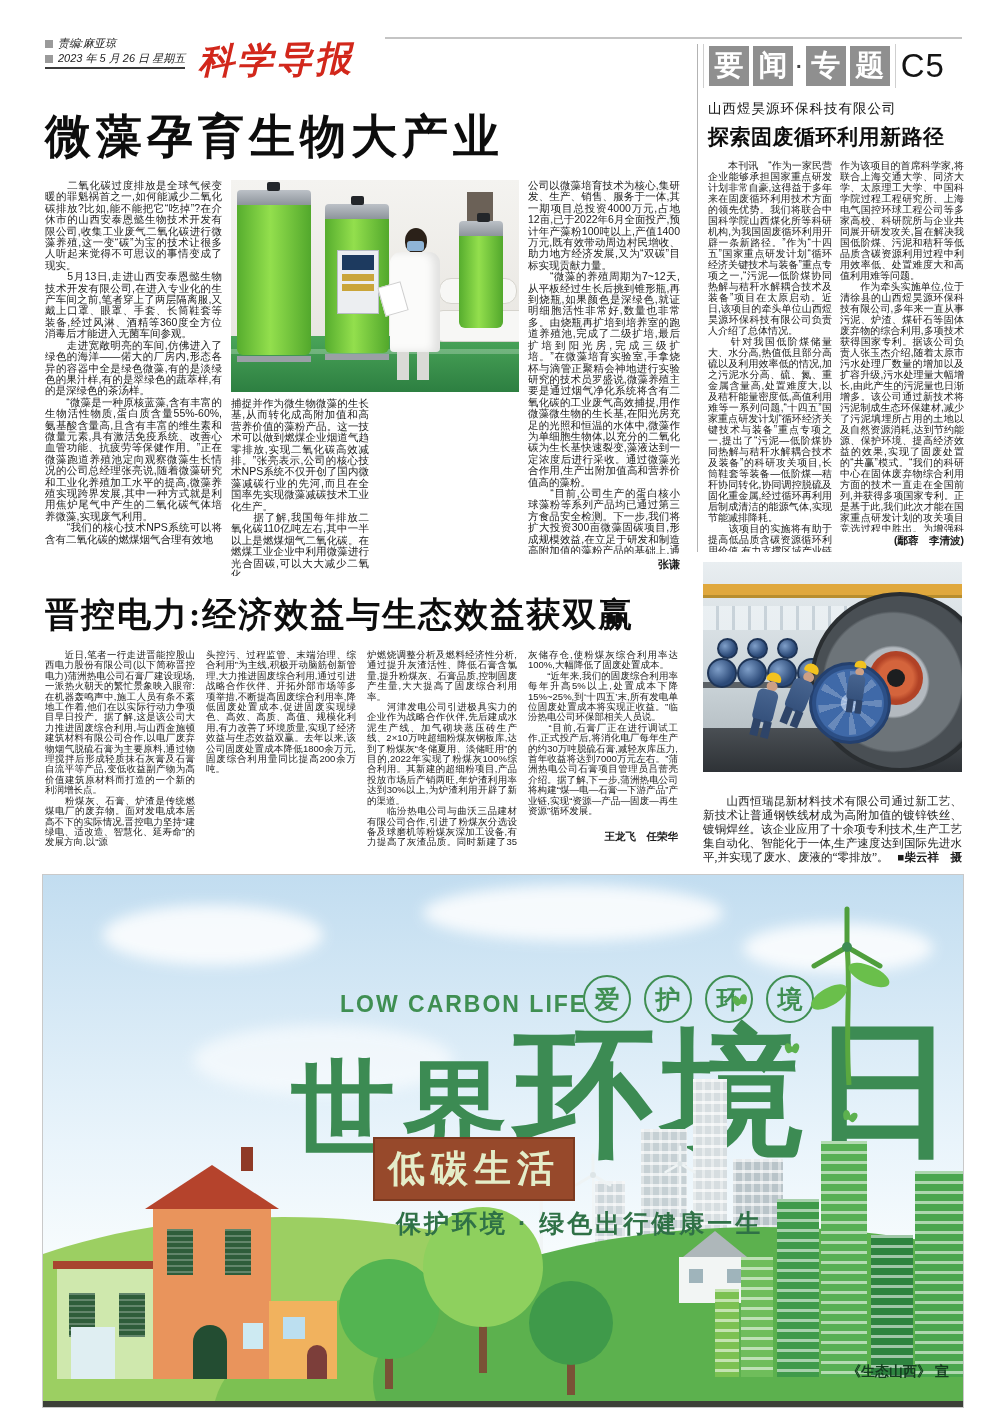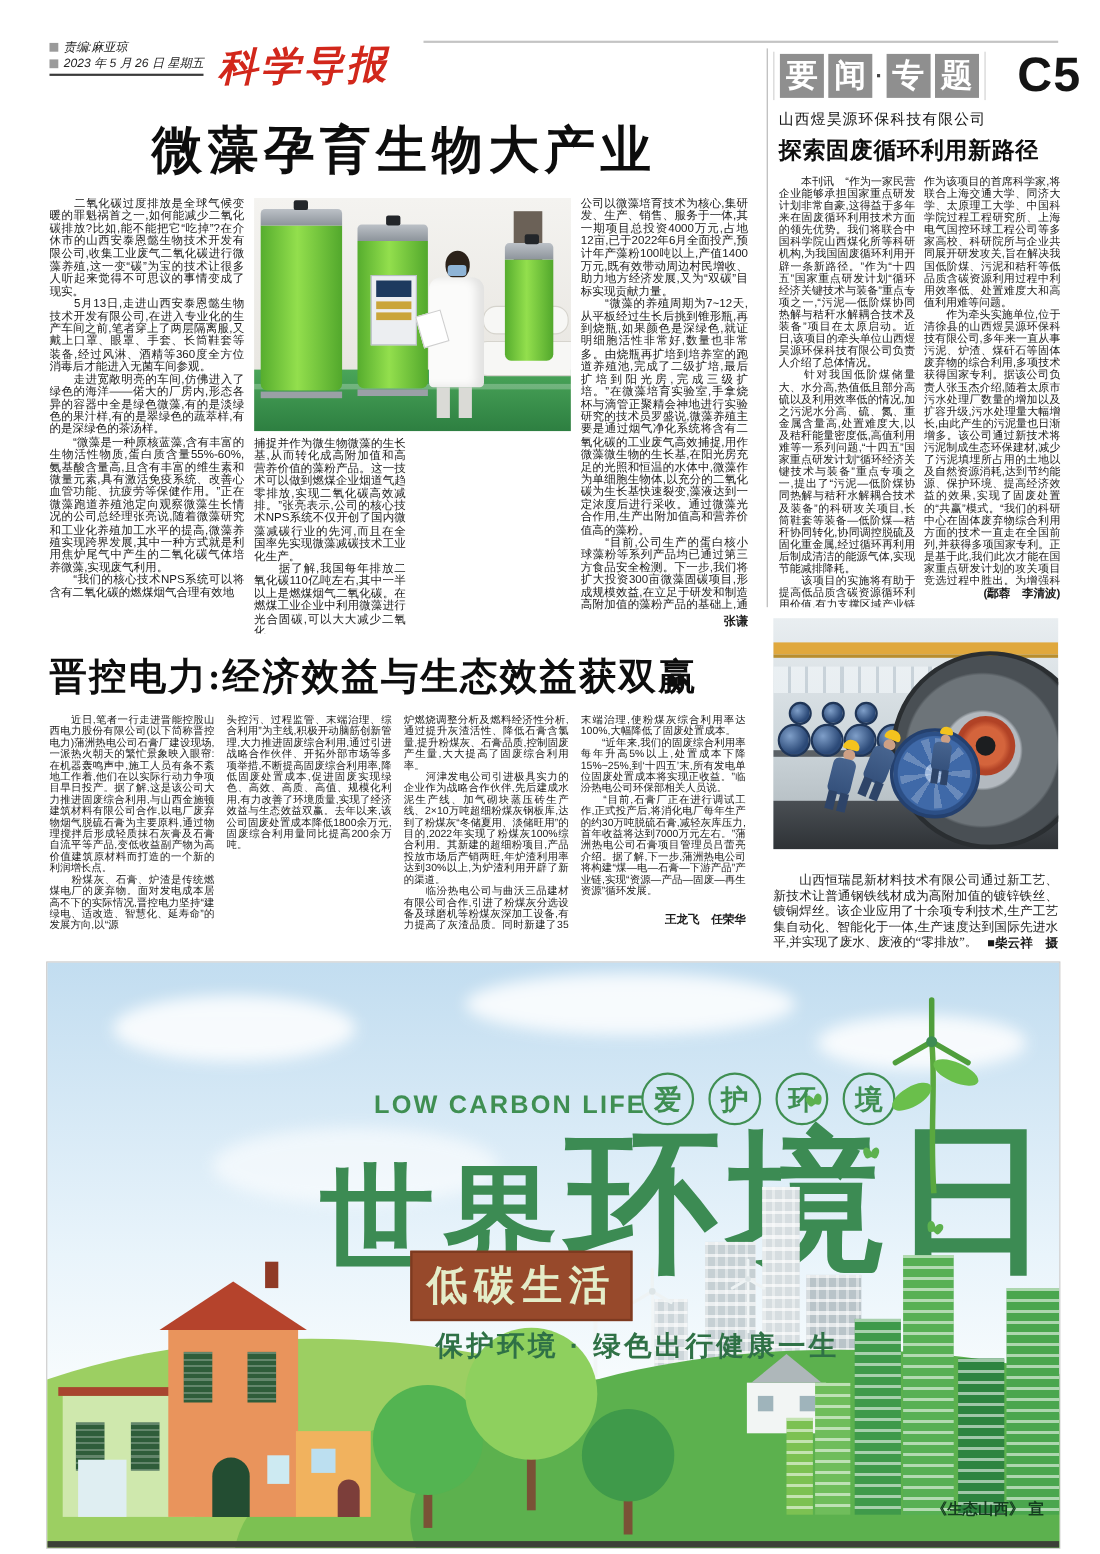--- a/index.html
+++ b/index.html
@@ -9,29 +9,29 @@
   #hdr-info{left:45px;top:36px;width:150px;font-size:11px;line-height:15px;color:#222;font-style:italic;}
   .sq{display:inline-block;width:8px;height:8px;background:#9a9a9a;margin-right:5px;vertical-align:middle;}
   #hdr-rule{left:45px;top:67px;width:140px;height:2px;background:#3a3a3a;}
   #masthead{left:198px;top:36px;font-family:"DejaVu Serif",serif;font-style:italic;font-weight:bold;font-size:36px;color:#d2271b;letter-spacing:3px;transform:rotate(-1deg);}
   #top-rule{left:385px;top:37px;width:577px;height:2px;background:#c4c4c4;}
   #section-strip{left:698px;top:44px;display:flex;align-items:center;}
   .sec-vline{width:1px;height:44px;background:#cfcfcf;margin:0 5px;}
   .sec-boxes{display:flex;gap:4px;}
   .sec-boxes span{width:40px;height:40px;background:#8f8f8f;color:#fff;font-weight:bold;font-size:29px;display:flex;align-items:center;justify-content:center;}
   .sec-dot{color:#444;font-weight:bold;font-size:20px;margin:0 3px;}
-  #page-no{color:#141414;font-size:44px;font-weight:700;margin-left:24px;letter-spacing:1px;}
+  #page-no{color:#141414;font-size:33px;font-weight:400;margin-left:0;letter-spacing:1px;}
   
   .kicker{font-size:16px;letter-spacing:2px;color:#111;}
   .bt p{margin:0;text-align:justify;}
   .clip{overflow:hidden;}
   .byline{text-align:right;font-weight:bold;margin-top:3px;}
   
   #main-art{left:45px;top:100px;width:645px;}
-  #main-headline{font-size:46px;font-weight:900;letter-spacing:5px;color:#0d0d0d;margin-top:6px;font-family:"Liberation Sans",sans-serif;text-align:center;}
+  #main-headline{font-size:46px;font-weight:900;letter-spacing:5px;color:#0d0d0d;margin-top:6px;font-family:"Liberation Sans",sans-serif;}
   #main-body{display:flex;gap:9px;margin-top:12px;}
   .m-col{font-size:10.5px;line-height:11.4px;}
   #m-col1{width:177px;height:396px;}
   #m-mid{width:288px;}
   #m-midtext{display:flex;gap:9px;margin-top:6px;}
   #m-col2{width:138px;height:178px;}
   #m-col3{width:141px;height:178px;}
   #m-col4{width:152px;}
   #m-col4 .bt{height:374px;}
   
@@ -292,21 +292,21 @@
     <div class="mid-col bt clip">
         <p>头控污、过程监管、末端治理、综合利用”为主线,积极开动脑筋创新管理,大力推进固废综合利用,通过引进战略合作伙伴、开拓外部市场等多项举措,不断提高固废综合利用率,降低固废处置成本,促进固废实现绿色、高效、高质、高值、规模化利用,有力改善了环境质量,实现了经济效益与生态效益双赢。去年以来,该公司固废处置成本降低1800余万元,固废综合利用量同比提高200余万吨。</p>
       </div>
     <div class="mid-col bt clip">
         <p>炉燃烧调整分析及燃料经济性分析,通过提升灰渣活性、降低石膏含氯量,提升粉煤灰、石膏品质,控制固废产生量,大大提高了固废综合利用率。</p>
         <p>　　河津发电公司引进极具实力的企业作为战略合作伙伴,先后建成水泥生产线、加气砌块蒸压砖生产线、2×10万吨超细粉煤灰钢板库,达到了粉煤灰“冬储夏用、淡储旺用”的目的,2022年实现了粉煤灰100%综合利用。其新建的超细粉项目,产品投放市场后产销两旺,年炉渣利用率达到30%以上,为炉渣利用开辟了新的渠道。</p>
         <p>　　临汾热电公司与曲沃三品建材有限公司合作,引进了粉煤灰分选设备及球磨机等粉煤灰深加工设备,有力提高了灰渣品质。同时新建了35万吨粉煤</p>
       </div>
     <div class="mid-col" id="mid-col4">
       <div class="bt clip">
-          <p>末端治理,使粉煤灰综合利用率达100%,大幅降低了固废处置成本。</p>
+          <p>灰储存仓,使粉煤灰综合利用率达100%,大幅降低了固废处置成本。</p>
           <p>　　“近年来,我们的固废综合利用率每年升高5%以上,处置成本下降15%~25%,到‘十四五’末,所有发电单位固废处置成本将实现正收益。”临汾热电公司环保部相关人员说。</p>
           <p>　　“目前,石膏厂正在进行调试工作,正式投产后,将消化电厂每年生产的约30万吨脱硫石膏,减轻灰库压力,首年收益将达到7000万元左右。”蒲洲热电公司石膏项目管理员吕蕾亮介绍。据了解,下一步,蒲洲热电公司将构建“煤—电—石膏—下游产品”产业链,实现“资源—产品—固废—再生资源”循环发展。</p>
         </div>
       <div class="byline" style="font-size:10.5px;">王龙飞　任荣华</div>
     </div>
   </div>
 </div>
 
 <div class="abs" id="poster">
   <div class="cloud" style="left:60px;top:30px;width:220px;height:60px;"></div>

